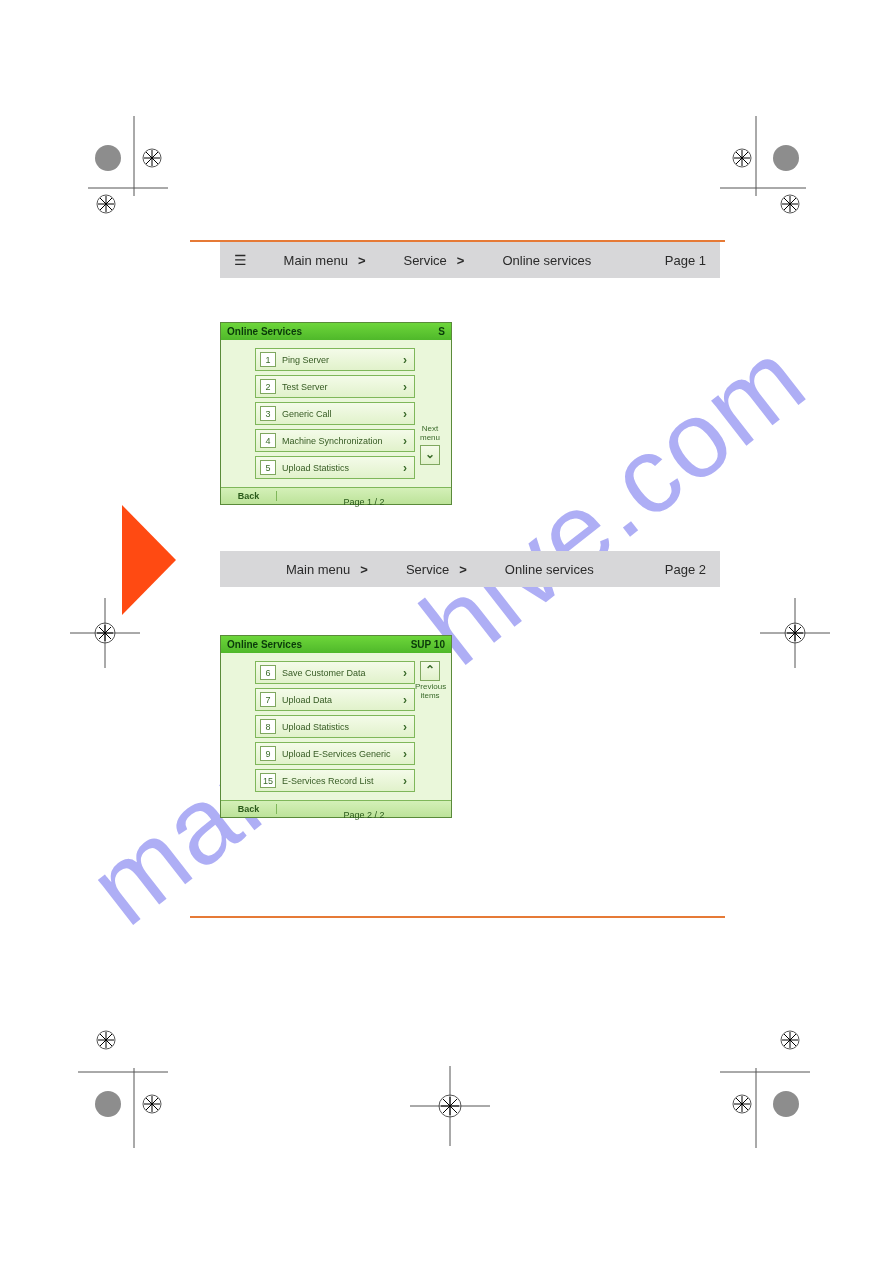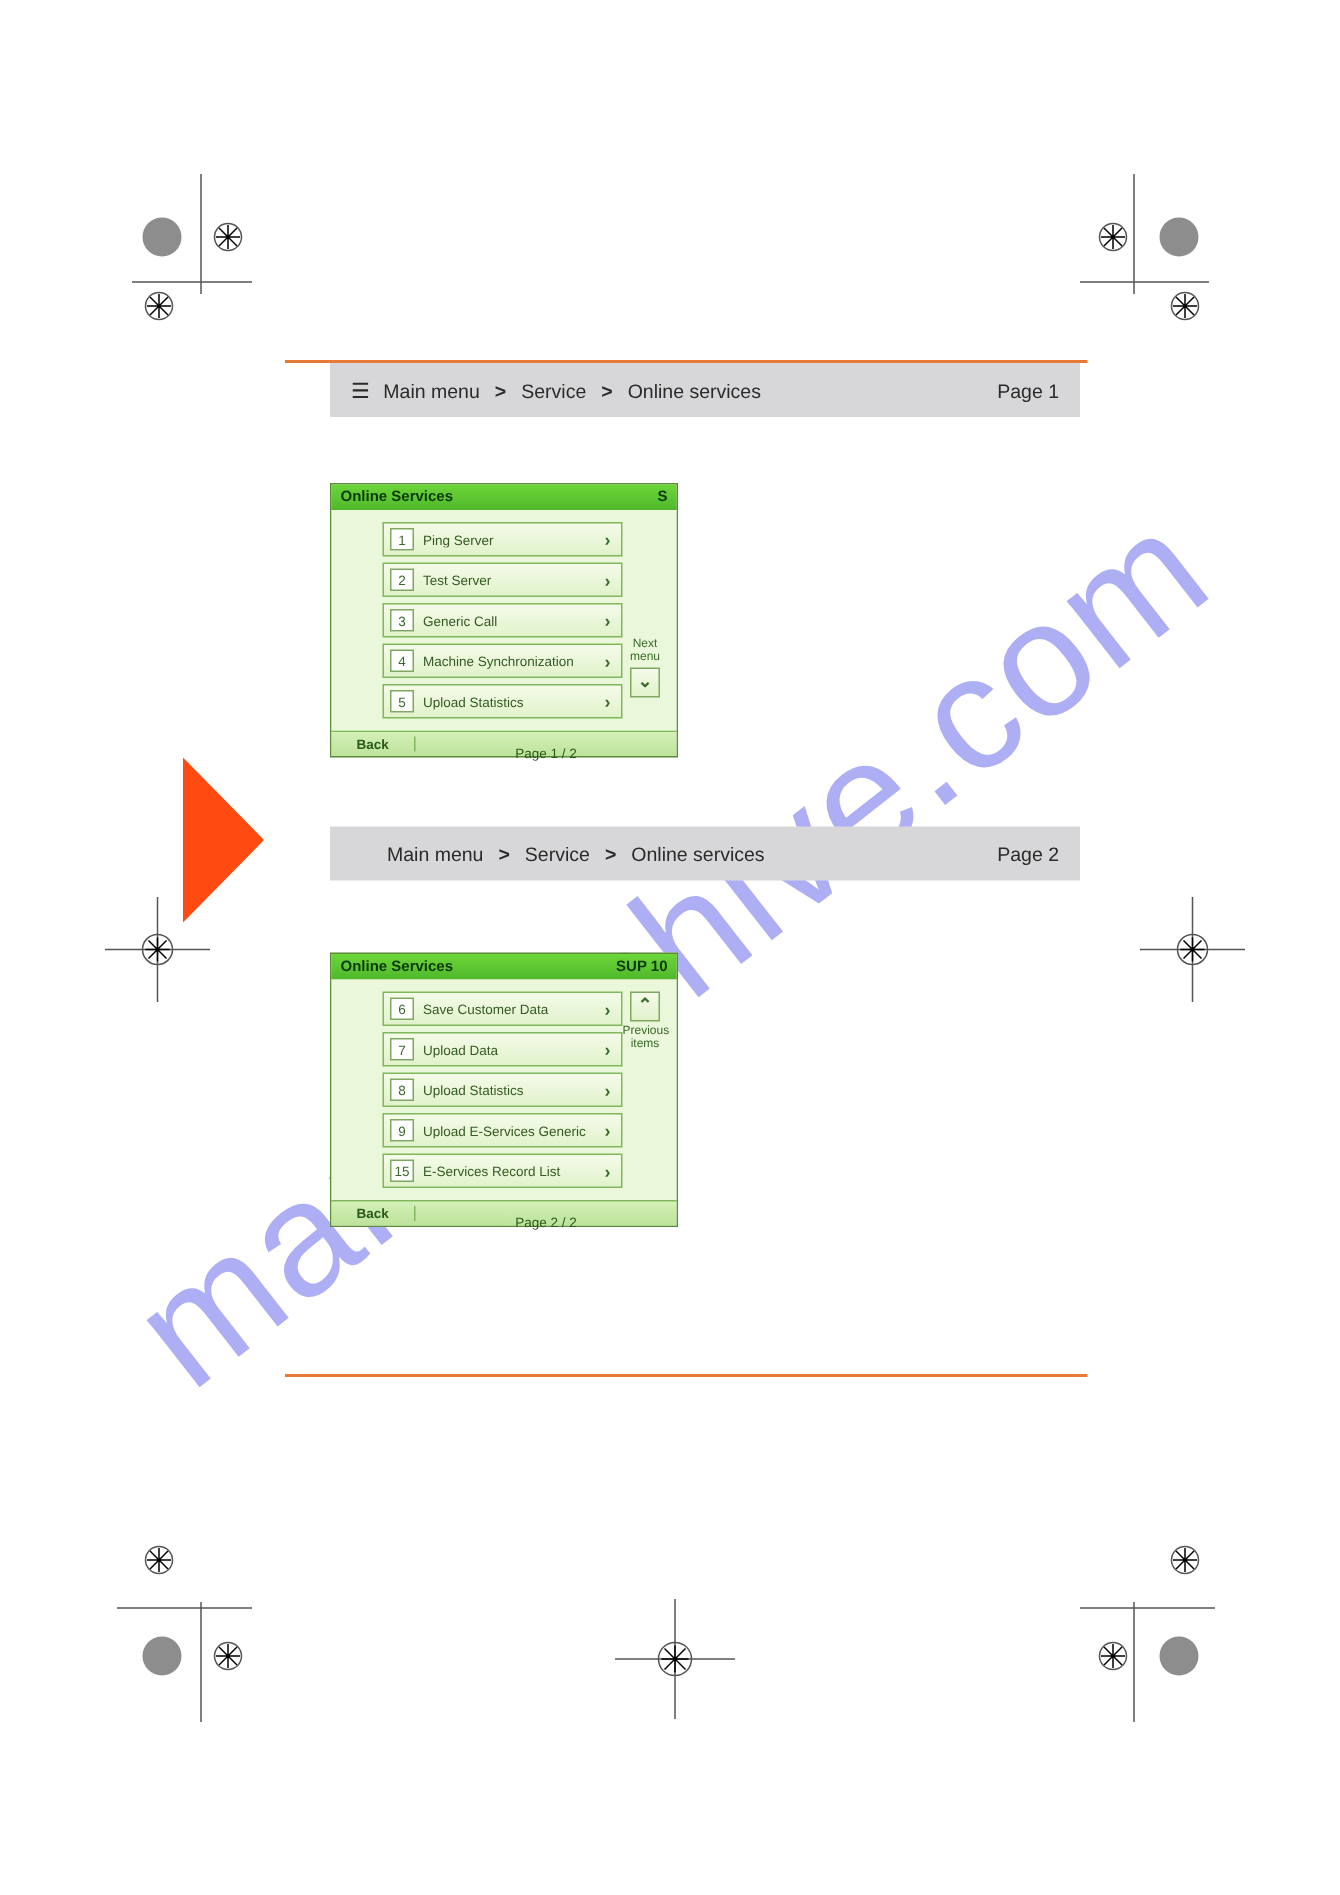--- a/index.html
+++ b/index.html
@@ -55,21 +55,21 @@
     font-size: 13px;
     color: #2a2a2a;
     padding: 0 14px;
     gap: 10px;
   }
   .path-bar .menu-icon {
     font-size: 14px;
     line-height: 1;
     letter-spacing: -1px;
   }
-  .path-bar .step { white-space: nowrap; }
+  .path-bar .step { white-space: nowrap; margin-left: 28px; }
   .path-bar .sep { font-weight: bold; }
 
   .screenshot {
     width: 232px;
     margin-left: 30px;
     margin-top: 44px;
     border: 1px solid #5a8a3a;
     background: #e9f7d9;
     font-size: 9px;
     position: relative;

